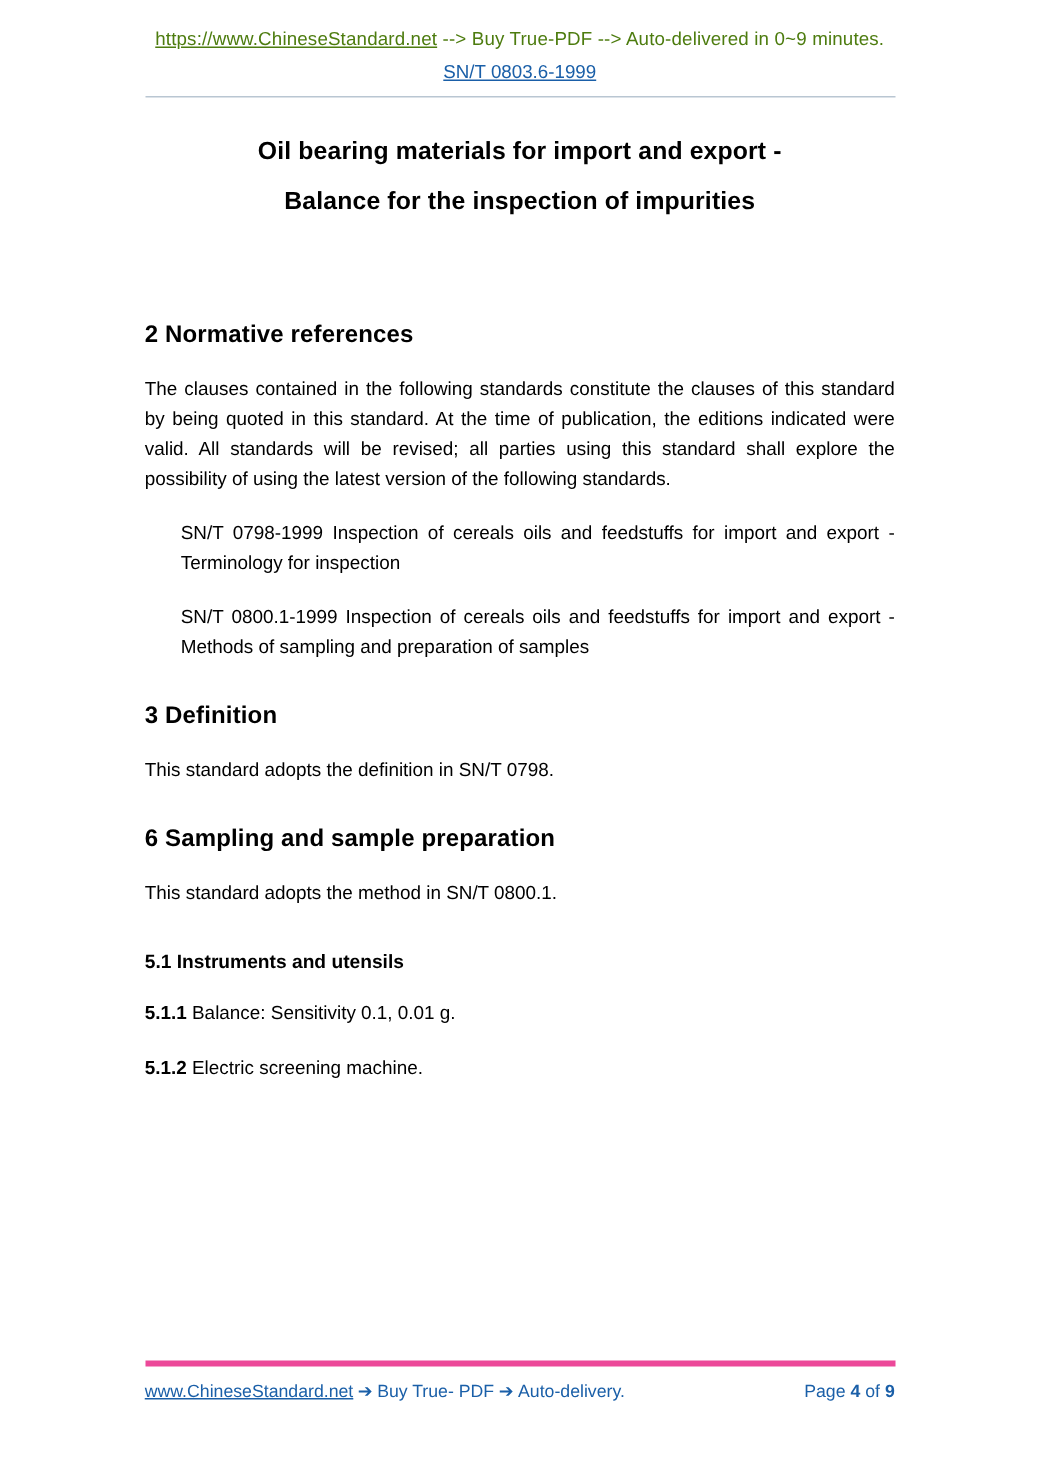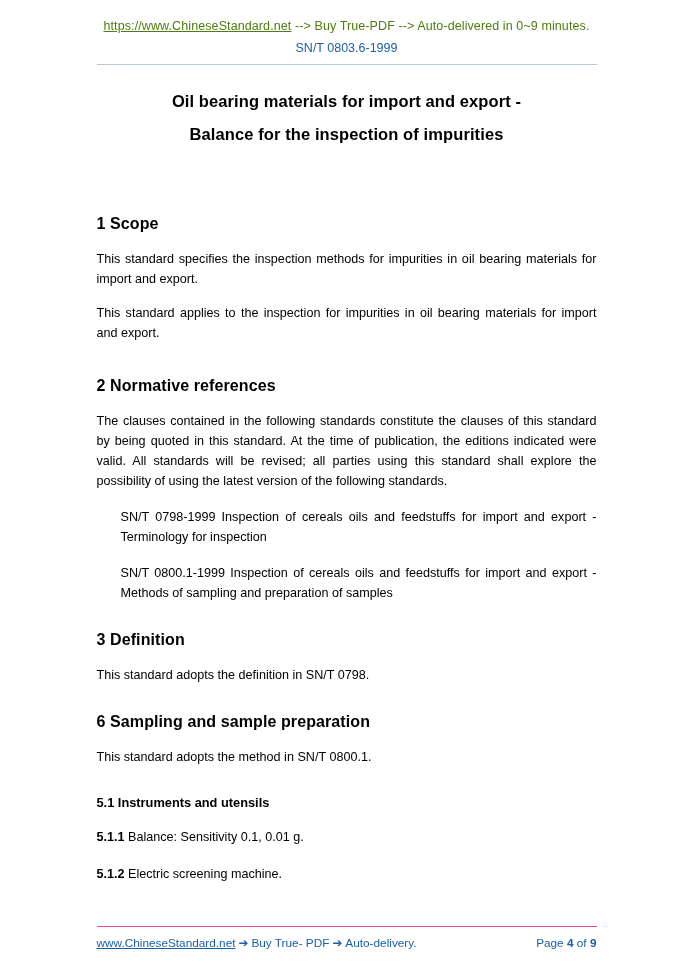--- a/index.html
+++ b/index.html
@@ -29,20 +29,21 @@
     letter-spacing: 0.1px;
   }
   .top-banner .url-part {
     text-decoration: underline;
   }
   .std-code {
     text-align: center;
     color: #1a5fa8;
     font-size: 12.5px;
     padding-top: 8px;
+    text-decoration: underline;
   }
   .rule {
     margin: 9px auto 0 auto;
     width: 500px;
     border-top: 1px solid #b9c6d2;
   }
   .content {
     margin: 0 auto;
     width: 500px;
     padding-top: 20px;
@@ -95,22 +96,22 @@
     font-size: 12.8px;
     font-weight: bold;
     margin: 22px 0 0 0;
   }
   .footer {
     position: absolute;
     left: 0;
     right: 0;
     bottom: 30px;
     width: 500px;
-    margin: 0 auto;
-    border-top: 1px solid #ec4899;
+    margin: 16px auto;
+    border-top: 4px solid #ec4899;
     padding-top: 9px;
     font-size: 11.8px;
     color: #1a5fa8;
     display: flex;
     justify-content: space-between;
     align-items: baseline;
   }
   .footer .left .site {
     text-decoration: underline;
   }
@@ -140,25 +141,20 @@
 
   <div class="content">
 
     <div class="doc-title">
       <div>Oil bearing materials for import and export -</div>
       <div>Balance for the inspection of impurities</div>
     </div>
 
     <div class="spacer-title"></div>
 
-    <div class="sec-wrap">
-      <h2 class="sec">1 Scope</h2>
-      <p class="body first">This standard specifies the inspection methods for impurities in oil bearing materials for import and export.</p>
-      <p class="body">This standard applies to the inspection for impurities in oil bearing materials for import and export.</p>
-    </div>
 
     <div class="sec-wrap">
       <h2 class="sec">2 Normative references</h2>
       <p class="body first">The clauses contained in the following standards constitute the clauses of this standard by being quoted in this standard. At the time of publication, the editions indicated were valid. All standards will be revised; all parties using this standard shall explore the possibility of using the latest version of the following standards.</p>
       <p class="ref">SN/T 0798-1999 Inspection of cereals oils and feedstuffs for import and export - Terminology for inspection</p>
       <p class="ref">SN/T 0800.1-1999 Inspection of cereals oils and feedstuffs for import and export - Methods of sampling and preparation of samples</p>
     </div>
 
     <div class="sec-wrap tight">
       <h2 class="sec">3 Definition</h2>

